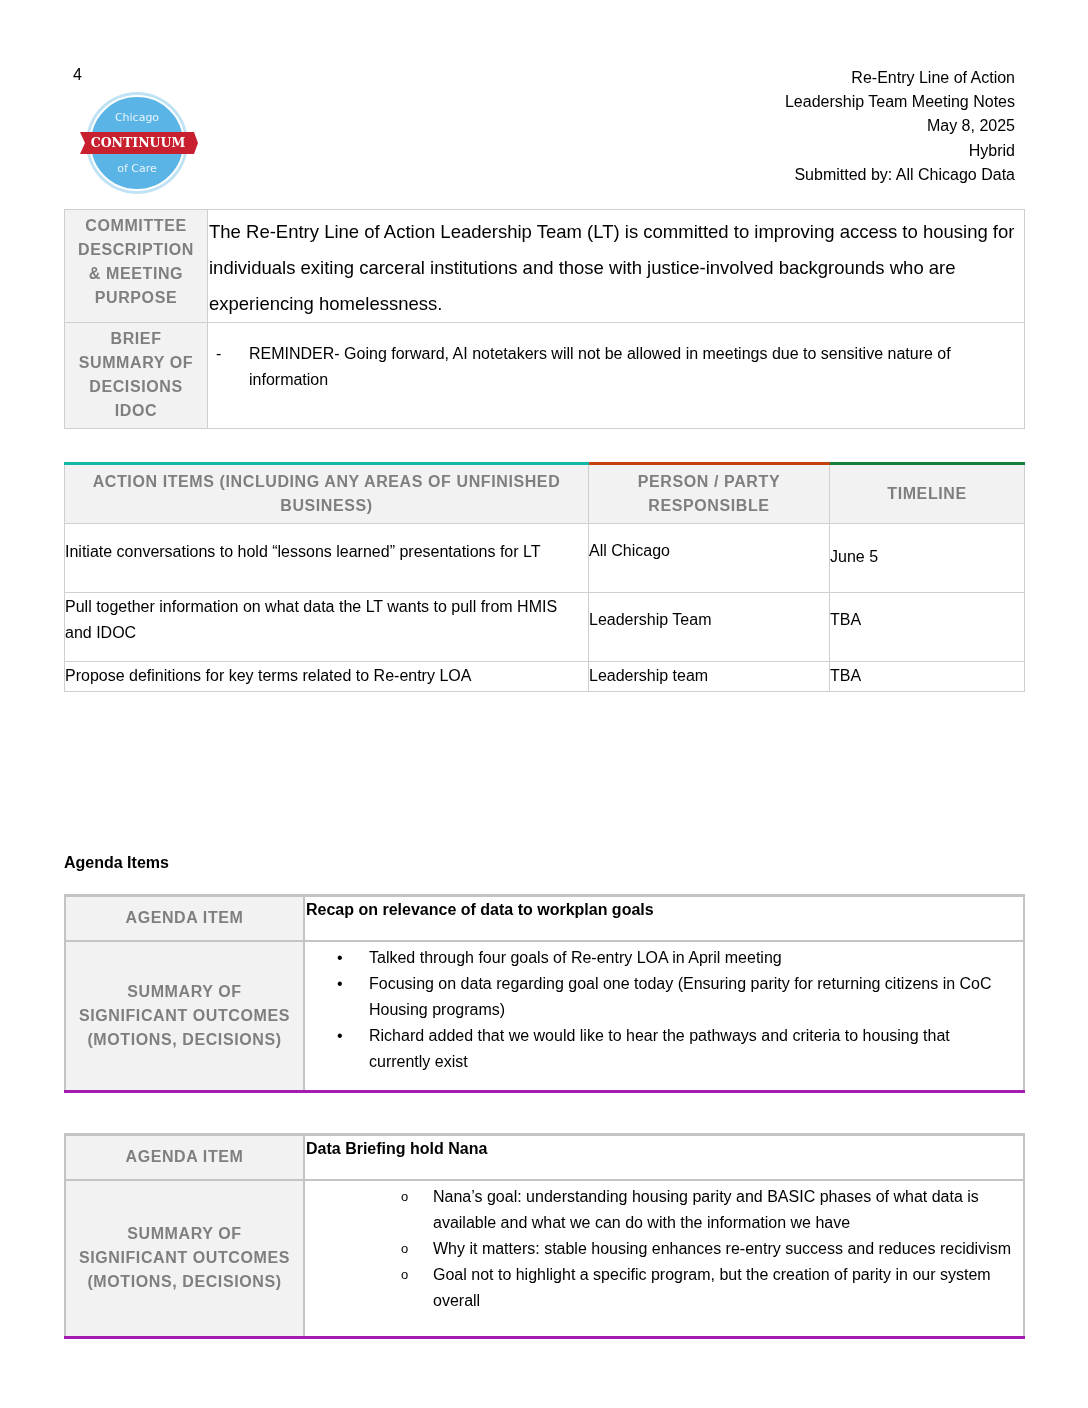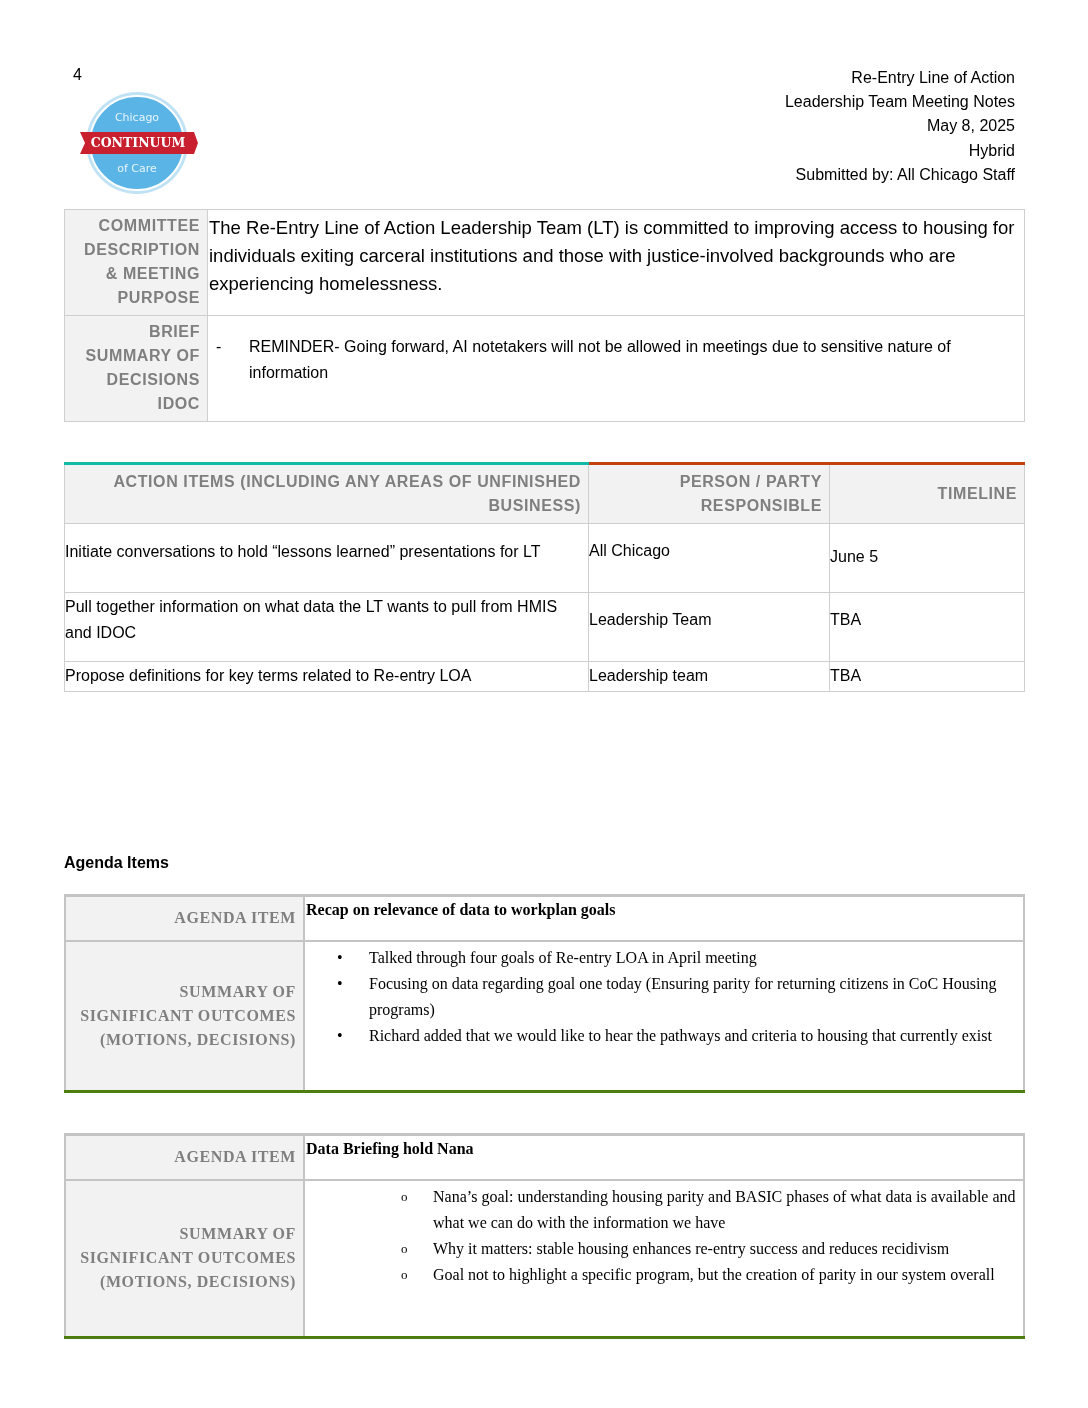--- a/index.html
+++ b/index.html
@@ -2,28 +2,28 @@
 <html><head>
 <meta charset="utf-8">
 <style>
   html, body { margin:0; padding:0; background:#ffffff; }
   body { width:1088px; height:1408px; position:relative; font-family:"Liberation Sans", sans-serif; color:#000; overflow:hidden; }
   .page-num { position:absolute; left:73px; top:66px; font-size:16px; }
   .logo { position:absolute; left:78px; top:90px; width:122px; height:106px; }
   .header-right { position:absolute; right:73px; top:66px; text-align:right; font-size:16px; line-height:24.2px; }
   table { border-collapse:collapse; position:absolute; left:64px; width:961px; table-layout:fixed; }
   td, th { border:1.5px solid #cfcfcf; vertical-align:top; padding:0; }
-  .lab { background:#f2f2f2; color:#7f7f7f; font-weight:bold; font-size:16px; line-height:24px; letter-spacing:0.6px; padding:4px 7px; text-align:right; }
-  .val { font-size:18px; line-height:28px; }
+  .lab { background:#f2f2f2; color:#7f7f7f; font-weight:bold; font-size:16px; line-height:24px; letter-spacing:0.6px; padding:4px 7px; text-align:center; }
+  .val { font-size:18px; line-height:36px; }
   .t1 { top:209px; }
   .t1 .lab { width:128px; }
   .t2 { top:462px; }
   .t2 td { font-size:16px; line-height:26px; }
   .t2 th { vertical-align:middle; }
-  .t3, .t4 { border-top:3px solid #c4c4c4; border-bottom:3px solid #4d7c0f;font-family:Liberation Serif, serif; }
+  .t3, .t4 { border-top:3px solid #c4c4c4; border-bottom:3px solid #a21caf; }
   .t3 { top:894px; }
   .t4 { top:1133px; }
   .t3 td, .t4 td { border-color:#c4c4c4; border-width:2px; }
   .t3 .lab, .t4 .lab { vertical-align:middle; }
   .agenda-title { position:absolute; left:64px; top:854px; font-weight:bold; font-size:16px; }
   ul { margin:0; padding:0; list-style:none; }
   li { position:relative; font-size:16px; line-height:26px; }
   .bul li { padding-left:64px; }
   .bul li .mk { position:absolute; left:32px; top:0; }
   .circ li { padding-left:128px; }
@@ -44,21 +44,21 @@
   <text x="59" y="31" text-anchor="middle" font-size="11" fill="#e6f4fb" font-family="DejaVu Sans, sans-serif">Chicago</text>
   <text x="60" y="57" text-anchor="middle" font-size="12.5" font-weight="bold" fill="#ffffff" font-family="DejaVu Serif, serif">CONTINUUM</text>
   <text x="59" y="82" text-anchor="middle" font-size="11" fill="#e6f4fb" font-family="DejaVu Sans, sans-serif">of Care</text>
 </svg>
 
 <div class="header-right">
   <div>Re-Entry Line of Action</div>
   <div>Leadership Team Meeting Notes</div>
   <div>May 8, 2025</div>
   <div>Hybrid</div>
-  <div>Submitted by: All Chicago Staff</div>
+  <div>Submitted by: All Chicago Data</div>
 </div>
 
 <table class="t1">
   <colgroup>
       <col style="width:143px">
       <col>
     </colgroup>
   <tbody>
       <tr style="height:106px">
     <td class="lab">COMMITTEE DESCRIPTION &amp; MEETING PURPOSE</td>
@@ -78,21 +78,21 @@
 <table class="t2">
   <colgroup>
       <col style="width:524px">
       <col style="width:241px">
       <col>
     </colgroup>
   <tbody>
       <tr style="height:60px">
     <th class="lab" style="border-top:3px solid #14b8a6;">ACTION ITEMS (INCLUDING ANY AREAS OF UNFINISHED BUSINESS)</th>
     <th class="lab" style="border-top:3px solid #c2410c;">PERSON / PARTY RESPONSIBLE</th>
-    <th class="lab" style="border-top:3px solid #c2410c;">TIMELINE</th>
+    <th class="lab" style="border-top:3px solid #15803d;">TIMELINE</th>
   </tr>
   <tr style="height:69px">
     <td style="vertical-align:top;padding-top:15px">Initiate conversations to hold “lessons learned” presentations for LT</td>
     <td style="vertical-align:middle;padding-bottom:14px">All Chicago</td>
     <td style="vertical-align:middle;padding-bottom:2px">June 5</td>
   </tr>
   <tr style="height:69px">
     <td style="vertical-align:top;padding-top:1px">Pull together information on what data the LT wants to pull from HMIS and IDOC</td>
     <td style="vertical-align:middle;padding-bottom:14px">Leadership Team</td>
     <td style="vertical-align:middle;padding-bottom:14px">TBA</td>

